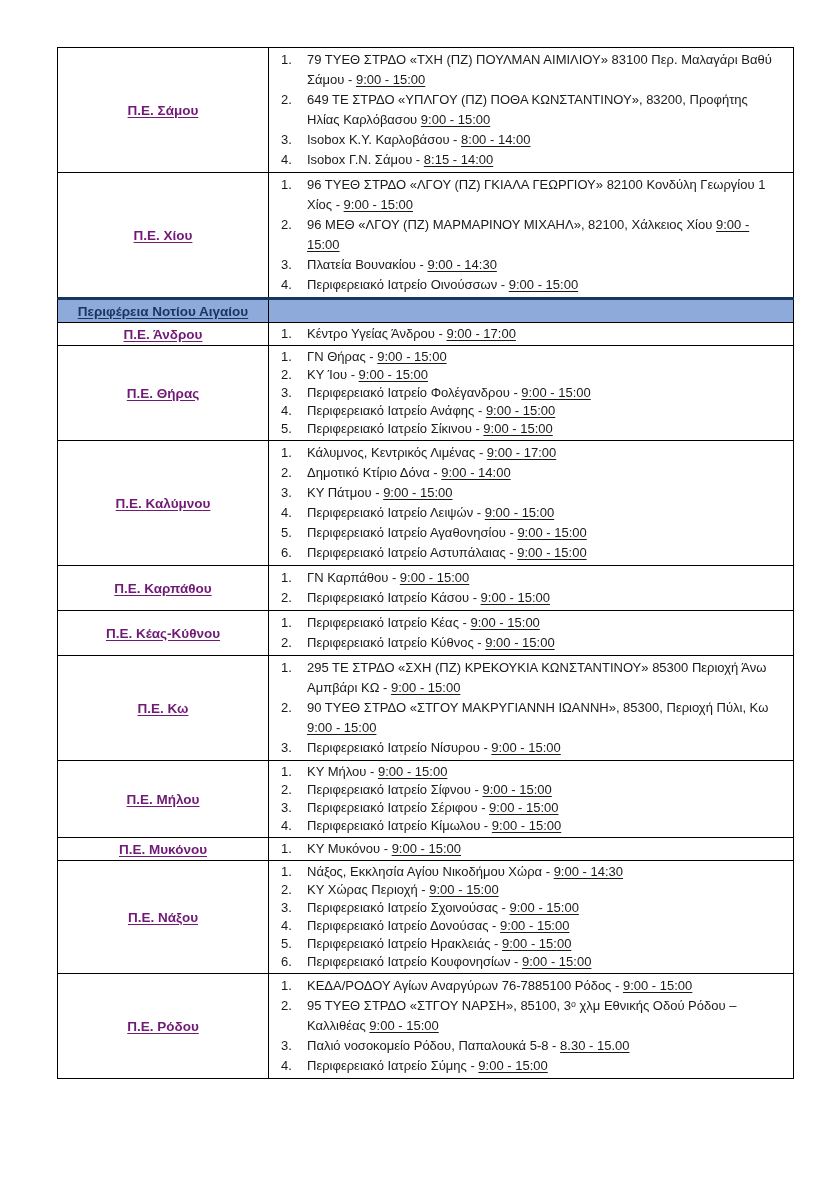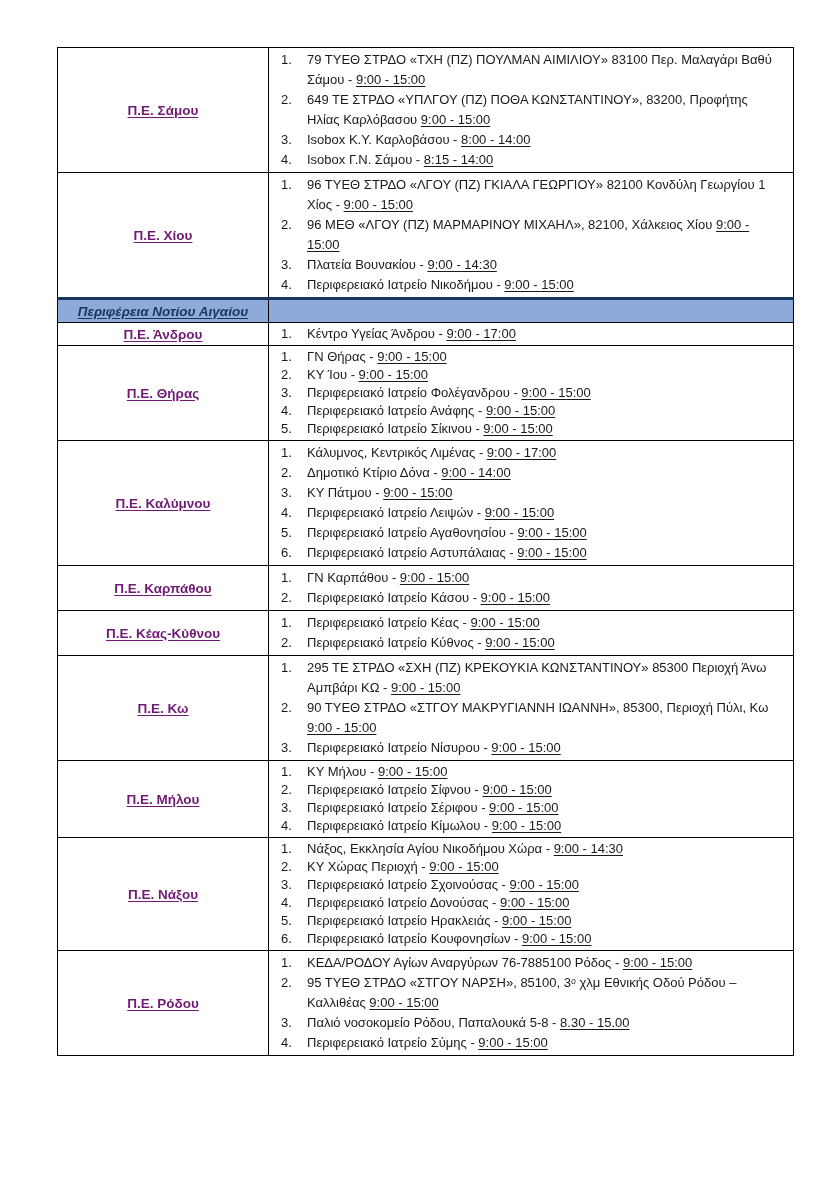--- a/index.html
+++ b/index.html
@@ -63,21 +63,20 @@
     height: 18px;
     vertical-align: middle;
   }
   tr.section-header td.header-label-cell { text-align: center; }
   .region-label {
     color: #17365D;
     font-weight: bold;
     font-size: 13.5px;
     text-decoration: underline;
     text-underline-offset: 2px;
-    font-style: italic;
   }
 </style>
 </head>
 <body>
 
 <div class="page">
   <table class="doc-table">
     <colgroup>
       <col class="c-label">
       <col class="c-items">
@@ -114,21 +113,21 @@
             <div class="item">
               <span class="num">2.</span>
               <div class="item-text"><span>96 ΜΕΘ «ΛΓΟΥ (ΠΖ) ΜΑΡΜΑΡΙΝΟΥ ΜΙΧΑΗΛ», 82100, Χάλκειος Χίου </span><span class="time">9:00 - 15:00</span></div>
             </div>
             <div class="item">
               <span class="num">3.</span>
               <div class="item-text"><span>Πλατεία Βουνακίου - </span><span class="time">9:00 - 14:30</span></div>
             </div>
             <div class="item">
               <span class="num">4.</span>
-              <div class="item-text"><span>Περιφερειακό Ιατρείο Νικοδήμου - </span><span class="time">9:00 - 15:00</span></div>
+              <div class="item-text"><span>Περιφερειακό Ιατρείο Οινούσσων - </span><span class="time">9:00 - 15:00</span></div>
             </div>
           </td>
         </tr>
         <tr class="section-header">
           <td class="header-label-cell"><span class="region-label">Περιφέρεια Νοτίου Αιγαίου</span></td>
           <td></td>
         </tr>
         <tr class="data-row normal">
           <td class="label-cell"><a class="pe-label">Π.Ε. Άνδρου</a></td>
           <td class="items-cell">
@@ -246,20 +245,29 @@
               <span class="num">2.</span>
               <div class="item-text"><span>Περιφερειακό Ιατρείο Σίφνου - </span><span class="time">9:00 - 15:00</span></div>
             </div>
             <div class="item">
               <span class="num">3.</span>
               <div class="item-text"><span>Περιφερειακό Ιατρείο Σέριφου - </span><span class="time">9:00 - 15:00</span></div>
             </div>
             <div class="item">
               <span class="num">4.</span>
               <div class="item-text"><span>Περιφερειακό Ιατρείο Κίμωλου - </span><span class="time">9:00 - 15:00</span></div>
+            </div>
+          </td>
+        </tr>
+        <tr class="data-row normal">
+          <td class="label-cell"><a class="pe-label">Π.Ε. Μυκόνου</a></td>
+          <td class="items-cell">
+            <div class="item">
+              <span class="num">1.</span>
+              <div class="item-text"><span>ΚΥ Μυκόνου - </span><span class="time">9:00 - 15:00</span></div>
             </div>
           </td>
         </tr>
         <tr class="data-row normal">
           <td class="label-cell"><a class="pe-label">Π.Ε. Νάξου</a></td>
           <td class="items-cell">
             <div class="item">
               <span class="num">1.</span>
               <div class="item-text"><span>Νάξος, Εκκλησία Αγίου Νικοδήμου Χώρα - </span><span class="time">9:00 - 14:30</span></div>
             </div>

